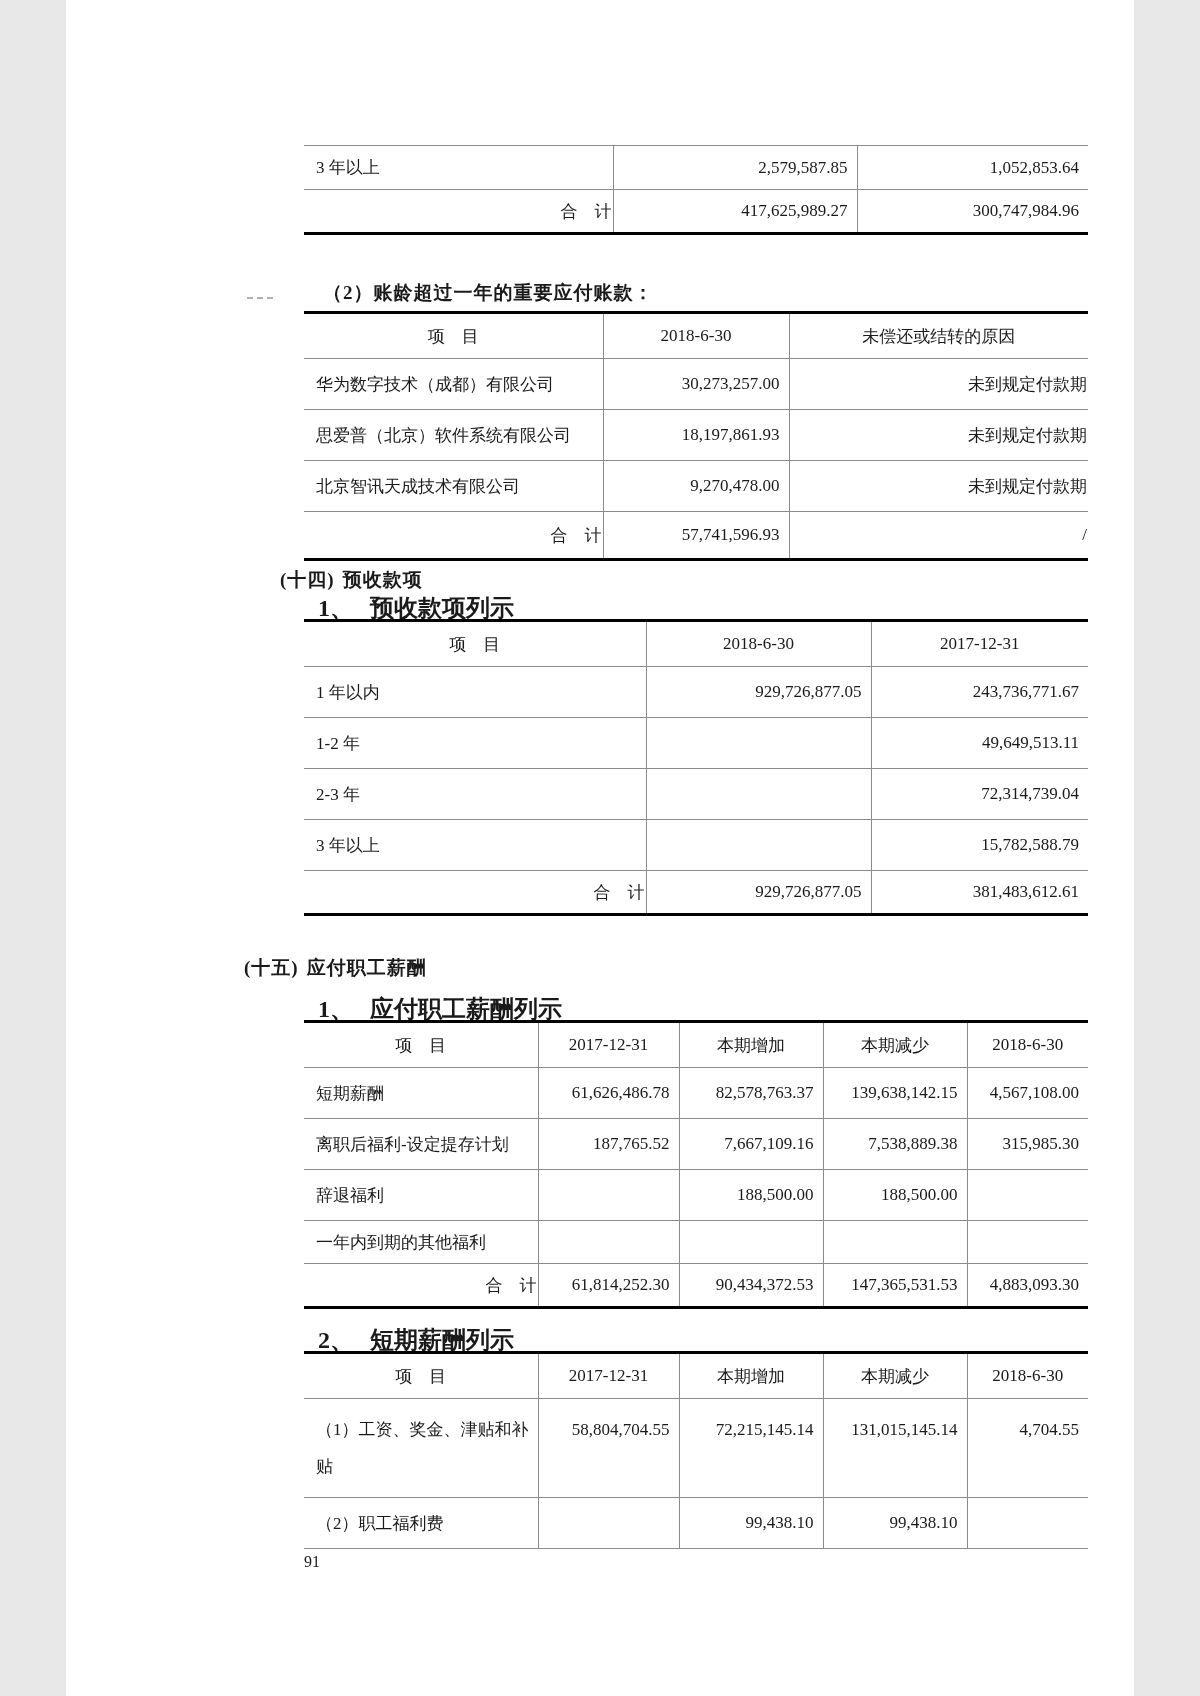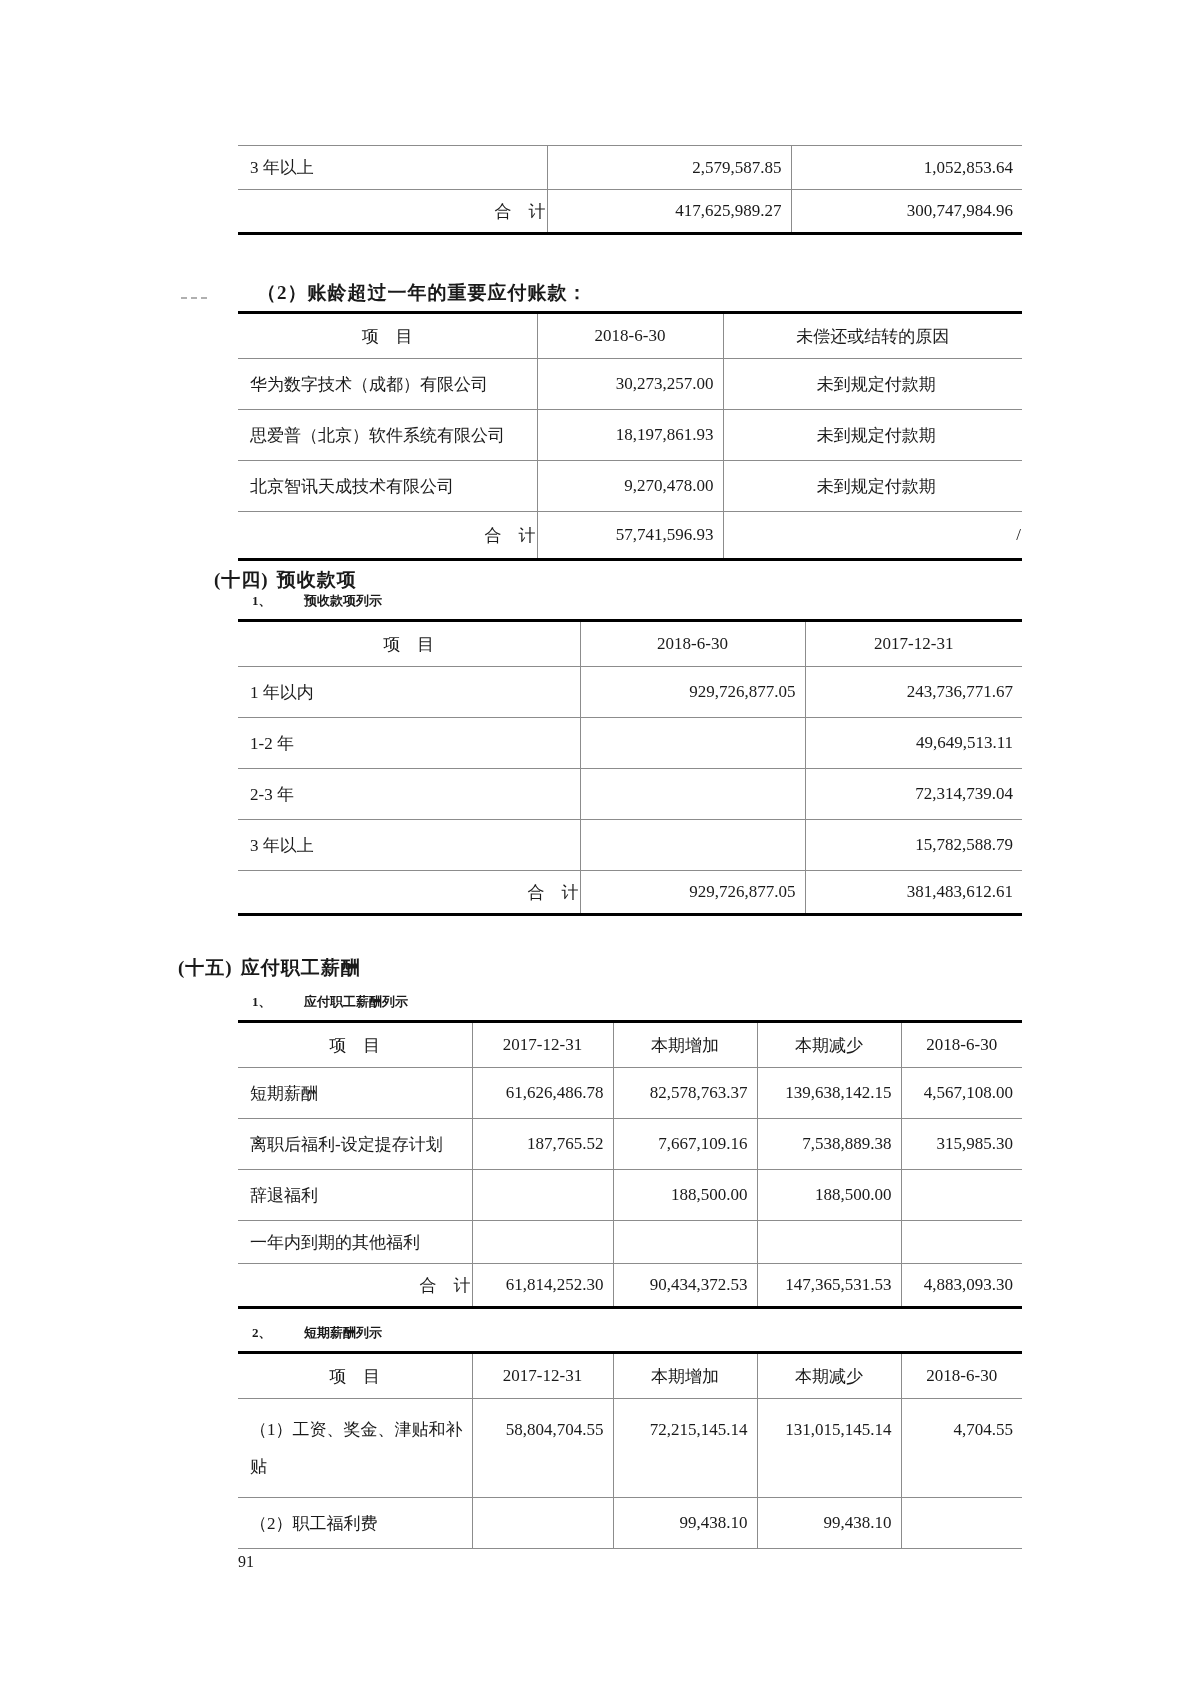--- a/index.html
+++ b/index.html
@@ -1,30 +1,30 @@
 <!DOCTYPE html>
 <html><head>
 <meta charset="utf-8">
 <style>
   html,body { margin:0; padding:0; background:#e8e8e8; }
   .page {
     position:relative;
-    width:1200px; height:1696px;
+    width:1068px; height:1696px;
     margin:0 auto;
     background:#ffffff;
     font-family:"Liberation Serif","DejaVu Serif",serif;
     color:#1a1a1a;
     overflow:hidden;
   }
   .abs { position:absolute; }
 
   
   .sec-heading { font-size:19px; font-weight:bold; letter-spacing:1px; white-space:nowrap; }
   .sec-num   { margin-right:8px; }
-  .sub-heading { font-size:13px; font-weight:bold; white-space:nowrap; }
+  .sub-heading { font-size:24px; font-weight:bold; white-space:nowrap; }
   .sub-num   { display:inline-block; width:52px; }
 
   
   .margin-dash { width:26px; height:0; border-top:2px dashed #b0b0b0; }
 
   
   table.tbl {
     border-collapse:collapse; table-layout:fixed;
     width:784px; font-size:17px;
   }
@@ -34,21 +34,21 @@
   }
   table.tbl td + td { border-left:1px solid #8c8c8c; }
   table.thick-top { border-top:3px solid #000; }
   table.thin-top  { border-top:1px solid #8c8c8c; }
   tr.total-row td { border-bottom:3px solid #000; }
   tr.thin-last td { border-bottom:1px solid #8c8c8c; }
 
   td.item   { text-align:left;  padding-left:12px; padding-right:8px; }
   td.num    { text-align:right; padding-right:9px; }
   td.ctr    { text-align:right; }
-  td.reason { text-align:center;  padding-left:8px;font-family:Liberation Serif, serif; }
+  td.reason { text-align:right;  padding-left:8px;font-family:Liberation Serif, serif; }
   td.hd     { text-align:center; font-size:17px; }
 
   tr.h40 td { height:40px; } tr.h41 td { height:41px; }
   tr.h42 td { height:42px; } tr.h44 td { height:44px; }
   tr.h48 td { height:48px; } tr.h84 td { height:84px;margin-top:48px; }
 
   tr.wrap-row td { vertical-align:top; padding-top:13px; line-height:2.15; }
 
   .page-number { width:784px; text-align:left; font-size:16px; }
 </style>

